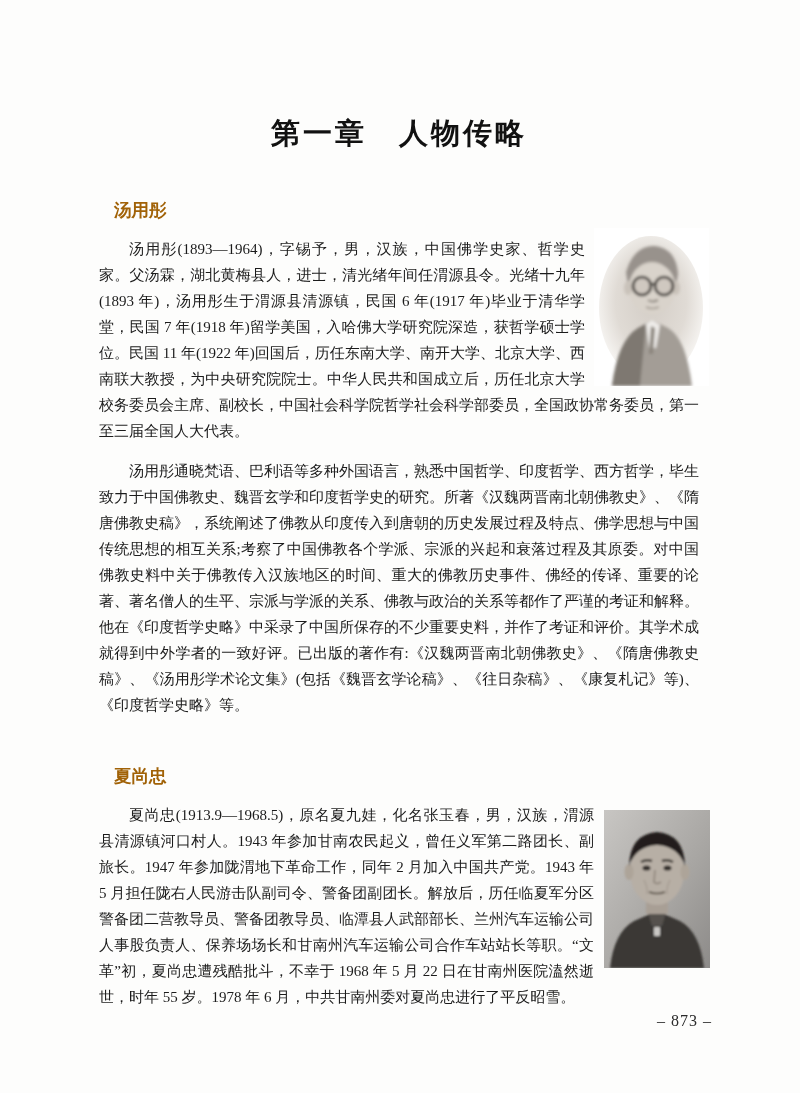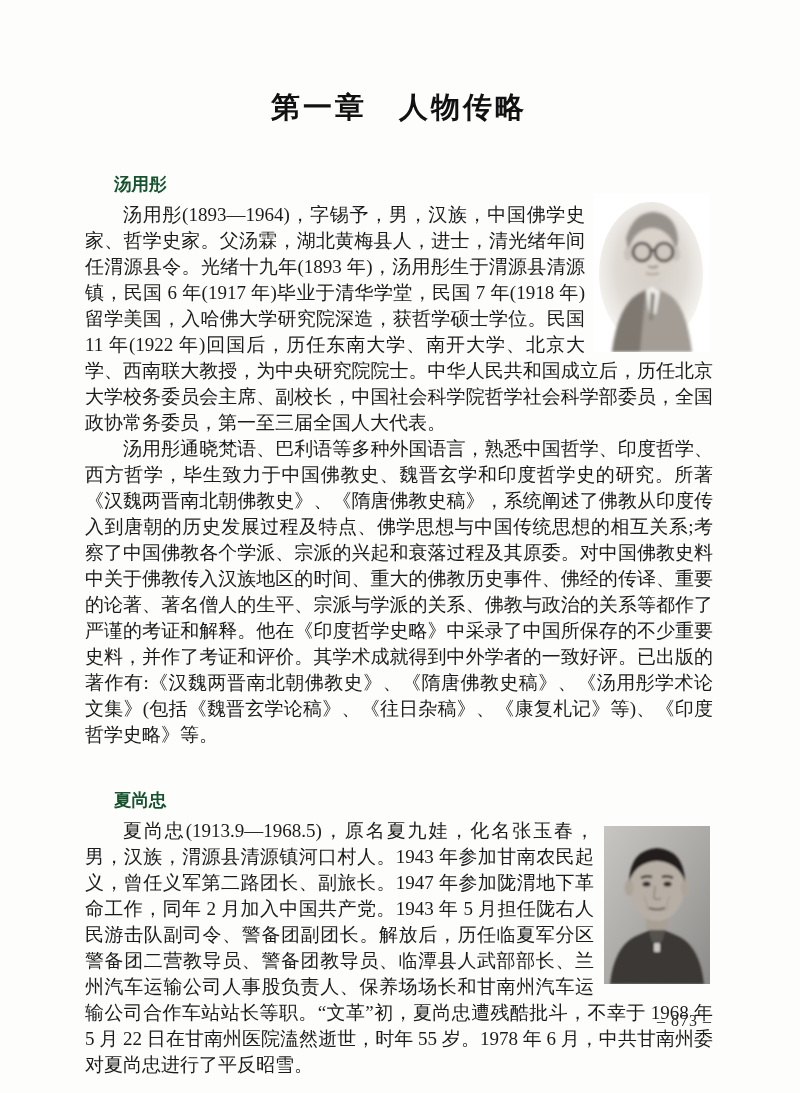--- a/index.html
+++ b/index.html
@@ -14,46 +14,46 @@
     background: #fdfdfc;
     overflow: hidden;
     font-family: "Liberation Serif", "DejaVu Serif", serif;
     color: #1b1b1b;
   }
   .content {
     position: absolute;
     left: 85px;
     top: 0;
     width: 628px;
-    padding-top: 90px;
+    padding-top: 116px;
     box-sizing: content-box;
   }
   .chapter-title {
     margin: 0;
     text-align: center;
     font-family: "Liberation Sans", "DejaVu Sans", sans-serif;
     font-weight: bold;
     font-size: 29px;
     line-height: 34px;
     letter-spacing: 3px;
     color: #111111;
   }
   .entry-heading {
     font-family: "Liberation Sans", "DejaVu Sans", sans-serif;
     font-weight: bold;
     font-size: 17.5px;
     line-height: 24px;
     margin: 0 0 6px 29px;
-    color: #14532d;
+    color: #a16207;
   }
   .heading-1 { margin-top: 48px; }
-  .heading-2 { margin-top: 40px; }
+  .heading-2 { margin-top: 32px; }
   .body-para {
-    margin: 0;
-    font-size: 19px;
+    margin: 14px;
+    font-size: 15px;
     line-height: 26px;
     text-align: justify;
     text-justify: inter-ideograph;
     text-indent: 2em;
   }
   .photo-frame {
     float: right;
     overflow: hidden;
   }
   .photo-frame-1 {

